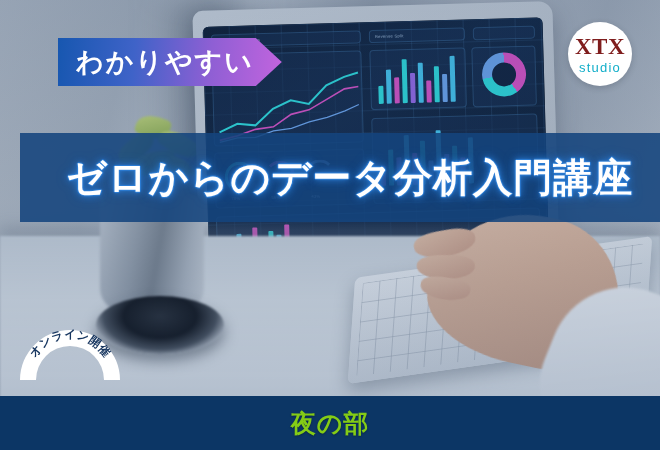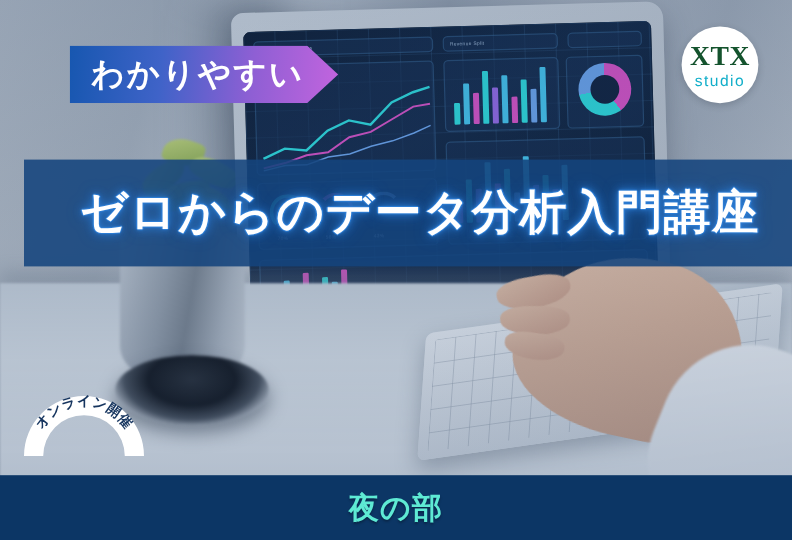--- a/index.html
+++ b/index.html
@@ -203,21 +203,21 @@
   .logo {
     position:absolute; left:568px; top:22px;
     width:64px; height:64px; border-radius:50%;
     background:#ffffff;
     display:flex; flex-direction:column;
     align-items:center; justify-content:center;
     box-shadow:0 2px 6px rgba(30,40,55,.22);
   }
   .logo-main {
     font-family:"Liberation Serif","DejaVu Serif",serif;
-    font-size:23px; font-weight:bold; color:#14532d; line-height:1;
+    font-size:23px; font-weight:bold; color:#7f1d1d; line-height:1;
     letter-spacing:.5px;
   }
   .logo-sub {
     font-size:13px; color:#11aec9; line-height:1;
     margin-top:3px; letter-spacing:1.2px;
   }
 
   
   .title-band {
     position:absolute; left:0; top:133px; width:660px; height:89px;
@@ -240,21 +240,21 @@
     background:#0c3665;
     display:flex; align-items:center; justify-content:center;
     gap:26px;
   }
   .bottom-date {
     color:#ffffff; font-size:20px; font-weight:bold; letter-spacing:0;
     white-space:nowrap;
     text-shadow:0 1px 2px rgba(0,0,0,.3);
   }
   .bottom-part {
-    color:#5eead4; font-size:25px; font-weight:bold; letter-spacing:1px;
+    color:#84cc16; font-size:25px; font-weight:bold; letter-spacing:1px;
     white-space:nowrap;
     text-shadow:0 1px 2px rgba(0,0,0,.3);
   }
 
   
   .badge { position:absolute; left:18px; top:324px; width:104px; height:104px; }
 
   .badge-arc { position:absolute; left:0; top:0; width:104px; height:60px; }
   .badge-arc svg { position:absolute; left:0; top:0; }
   .badge-arc text {

